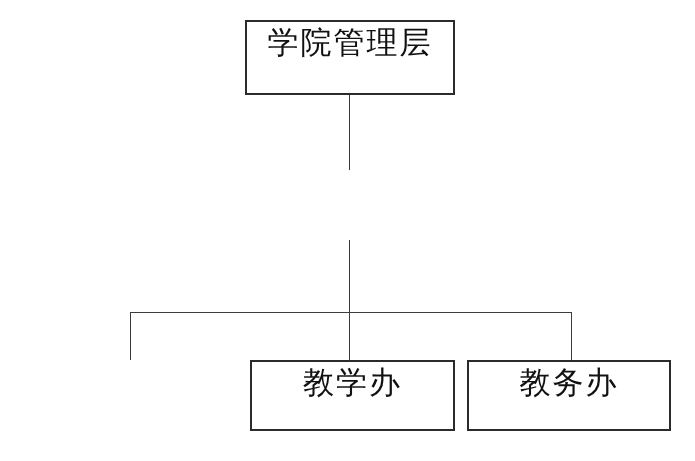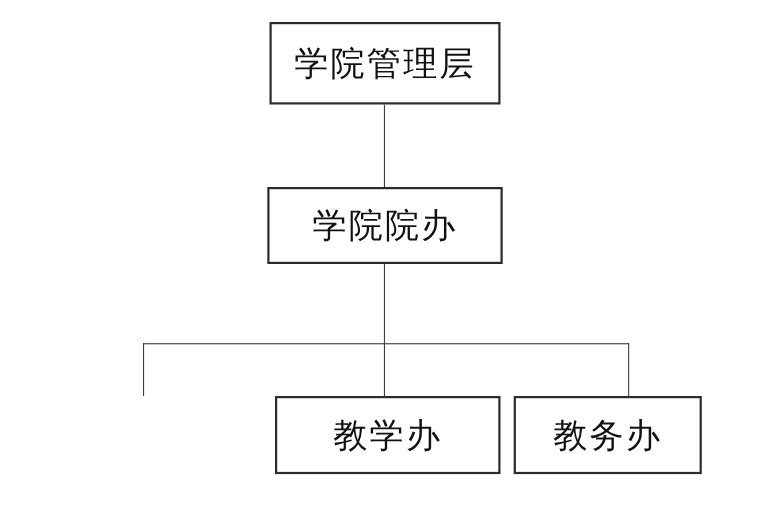--- a/index.html
+++ b/index.html
@@ -14,39 +14,39 @@
     background: #ffffff;
     font-family: "Liberation Serif", "DejaVu Serif", serif;
     overflow: hidden;
   }
   .org-box {
     position: absolute;
     box-sizing: border-box;
     border: 2px solid #2b2b2b;
     background: #ffffff;
     display: flex;
-    align-items: center;
+    align-items: flex-start;
     justify-content: center;
     font-size: 31px;
     letter-spacing: 2px;
     color: #111111;
     z-index: 2;
     text-align: center;
   }
   .connector {
     position: absolute;
     background: #3c3c3c;
     z-index: 1;
   }
   
   .node-root   { left: 245px; top: 20px;  width: 210px; height: 75px; }
   .node-mid    { left: 243px; top: 170px; width: 214px; height: 70px; }
   .node-c1     { left: 28px;  top: 360px; width: 209px; height: 71px; }
   .node-c2     { left: 250px; top: 360px; width: 205px; height: 71px; }
-  .node-c3     { left: 467px; top: 360px; width: 171px; height: 71px; }
+  .node-c3     { left: 467px; top: 360px; width: 204px; height: 71px; }
   
   .line-root-mid   { left: 349px; top: 95px;  width: 1px;   height: 75px; }
   .line-mid-bus    { left: 349px; top: 240px; width: 1px;   height: 72px; }
   .line-bus        { left: 130px; top: 312px; width: 442px; height: 1px;  }
   .line-drop-left  { left: 130px; top: 312px; width: 1px;   height: 48px; }
   .line-drop-mid   { left: 349px; top: 312px; width: 1px;   height: 48px; }
   .line-drop-right { left: 571px; top: 312px; width: 1px;   height: 48px; }
 </style>
 </head>
 <body>
@@ -57,23 +57,20 @@
   <div class="connector line-mid-bus"></div>
   <div class="connector line-bus"></div>
   <div class="connector line-drop-left"></div>
   <div class="connector line-drop-mid"></div>
   <div class="connector line-drop-right"></div>
 
   <div class="org-box node-root">
     <span>学院管理层</span>
   </div>
 
-  <div class="org-box node-mid">
-    <span>学院院办</span>
-  </div>
 
   <div class="org-box node-c2">
     <span>教学办</span>
   </div>
   <div class="org-box node-c3">
     <span>教务办</span>
   </div>
 
 </div>
 

